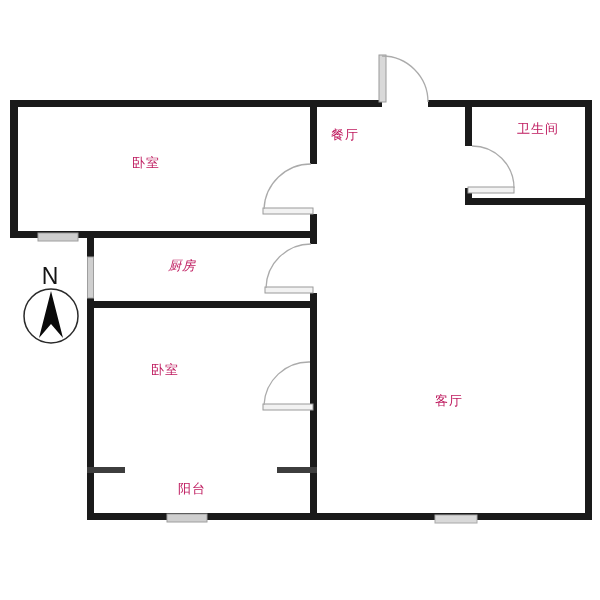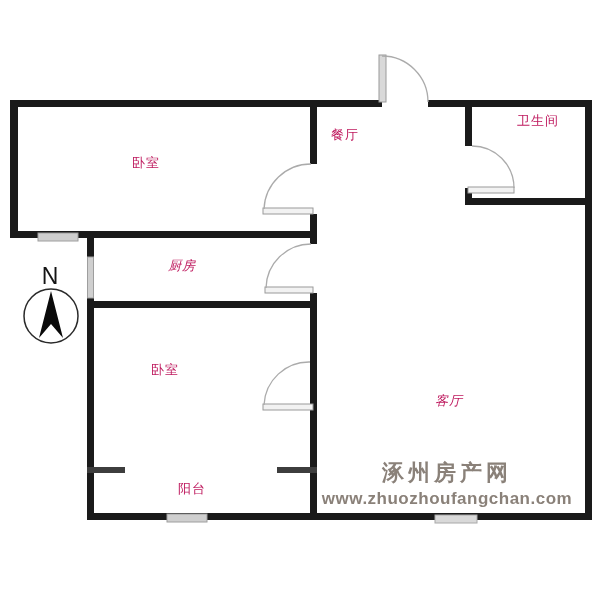--- a/index.html
+++ b/index.html
@@ -74,26 +74,22 @@
 
     <rect x="468" y="187" width="46" height="6" fill="#f2f2f2" stroke="#9a9a9a" stroke-width="1"></rect>
     <path d="M 472 146 A 42 42 0 0 1 514 188" fill="none" stroke="#ababab" stroke-width="1.3"></path>
 
     <circle cx="51" cy="316" r="27" fill="#ffffff" stroke="#2a2a2a" stroke-width="1.5"></circle>
     <polygon points="51,291 63,338 51,324 39,338" fill="#0a0a0a"></polygon>
   </svg>
 
   <div class="room-label" style="left:146px;top:163px;">卧室</div>
   <div class="room-label" style="left:345px;top:135px;">餐厅</div>
-  <div class="room-label" style="left:538px;top:121px;">卫生间</div>
+  <div class="room-label" style="left:538px;top:129px;">卫生间</div>
   <div class="room-label" style="left:182px;top:266px;font-style:italic;">厨房</div>
   <div class="room-label" style="left:165px;top:370px;">卧室</div>
-  <div class="room-label" style="left:449px;top:401px;font-style:italic;">客厅</div>
+  <div class="room-label" style="left:449px;top:401px;">客厅</div>
   <div class="room-label" style="left:192px;top:489px;text-align:center;">阳台</div>
 
   <div class="compass-n" style="left:50px;top:276px;">N</div>
 
-  <div class="watermark">
-    <div class="wm-name">涿州房产网</div>
-    <div class="wm-url">www.zhuozhoufangchan.com</div>
-  </div>
 
 </div>
 
 </body></html>

